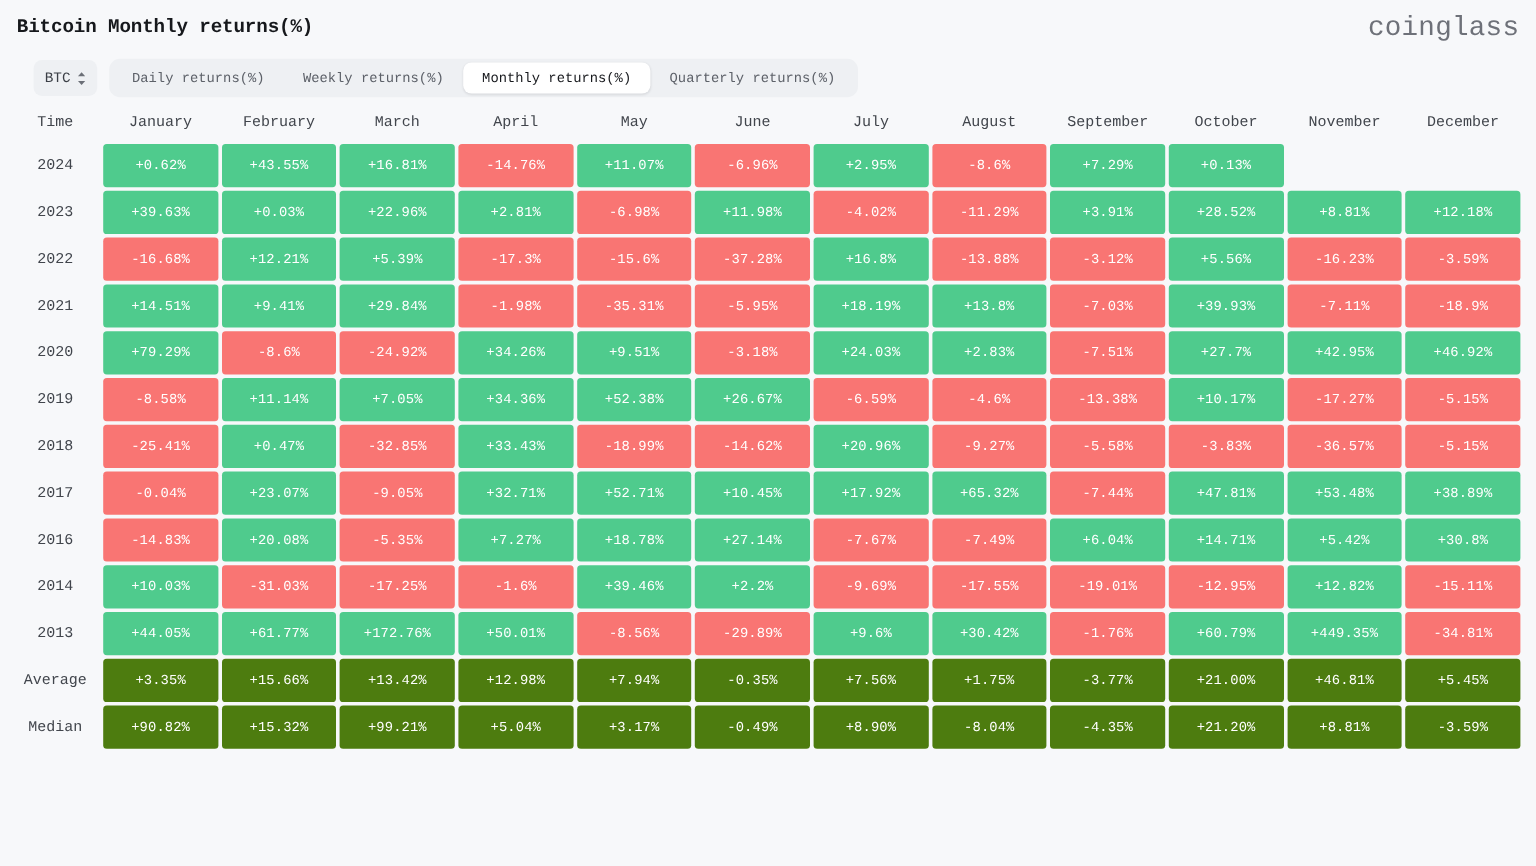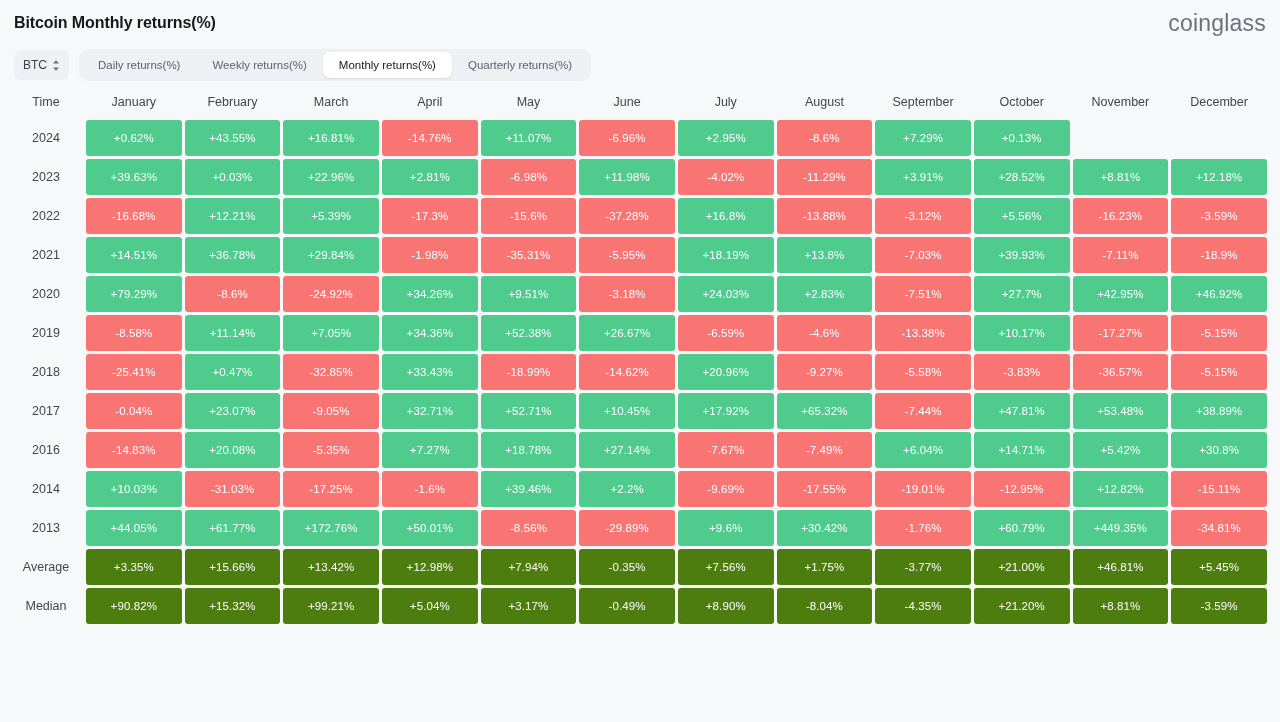--- a/index.html
+++ b/index.html
@@ -8,20 +8,21 @@
     height: 722px;
     background: #f7f8fa;
     font-family: "Liberation Sans", "DejaVu Sans", sans-serif;
     overflow: hidden;
   }
   .page {
     width: 1280px;
     height: 722px;
     background: #f7f8fa;
     position: relative;
+    font-family: Liberation Mono, monospace;
   }
 
   
   .header {
     height: 46px;
     display: flex;
     align-items: center;
     justify-content: space-between;
     padding: 0 14px 0 14px;
   }
@@ -38,20 +39,21 @@
     font-weight: 500;
   }
 
   
   .controls {
     display: flex;
     align-items: center;
     gap: 10px;
     padding: 0 14px;
     height: 38px;
+    margin-left: 14px;
   }
   .asset-select {
     height: 30px;
     min-width: 53px;
     background: #eef0f3;
     border-radius: 7px;
     display: flex;
     align-items: center;
     justify-content: center;
     gap: 5px;
@@ -242,21 +244,21 @@
             <td class="cell pos">+16.8%</td>
             <td class="cell neg">-13.88%</td>
             <td class="cell neg">-3.12%</td>
             <td class="cell pos">+5.56%</td>
             <td class="cell neg">-16.23%</td>
             <td class="cell neg">-3.59%</td>
           </tr>
           <tr>
             <td class="year">2021</td>
             <td class="cell pos">+14.51%</td>
-            <td class="cell pos">+36.78%</td>
+            <td class="cell pos">+9.41%</td>
             <td class="cell pos">+29.84%</td>
             <td class="cell neg">-1.98%</td>
             <td class="cell neg">-35.31%</td>
             <td class="cell neg">-5.95%</td>
             <td class="cell pos">+18.19%</td>
             <td class="cell pos">+13.8%</td>
             <td class="cell neg">-7.03%</td>
             <td class="cell pos">+39.93%</td>
             <td class="cell neg">-7.11%</td>
             <td class="cell neg">-18.9%</td>

